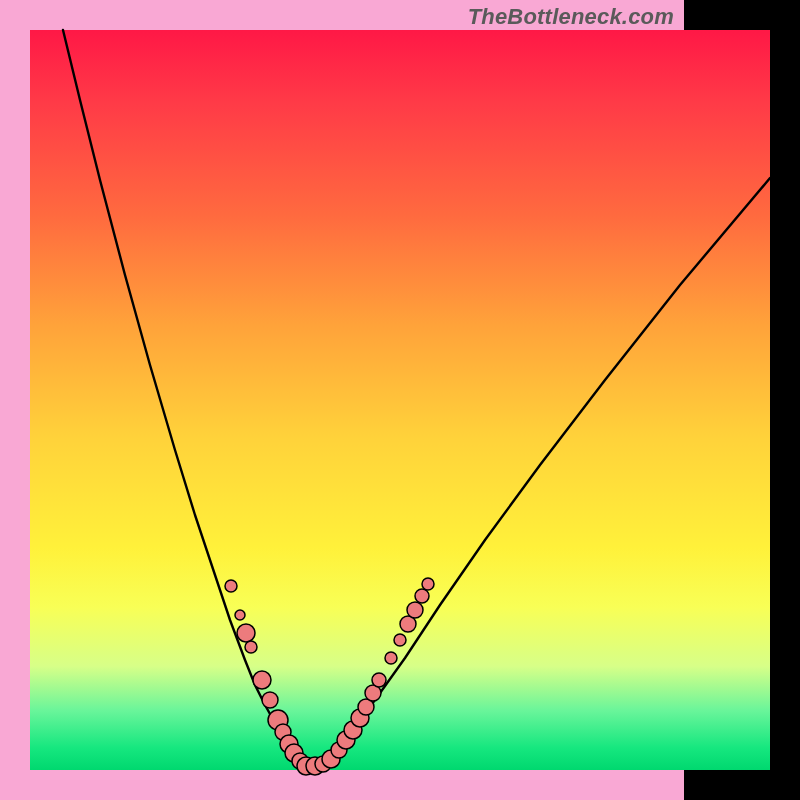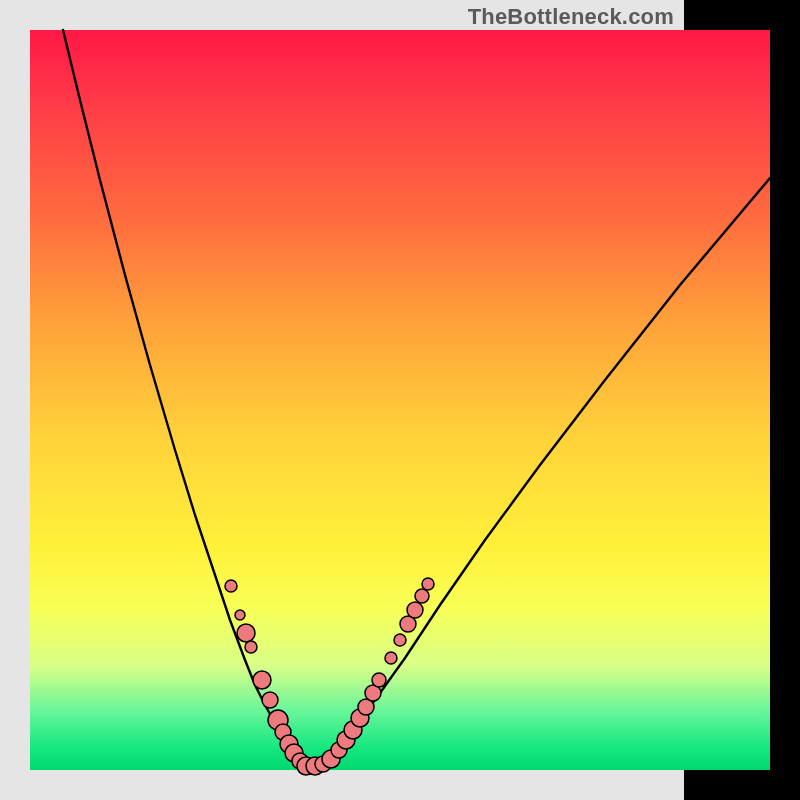--- a/index.html
+++ b/index.html
@@ -10,21 +10,22 @@
     background: #000;
     overflow: hidden;
     font-family: Arial, Helvetica, sans-serif;
   }
   .frame {
     position: absolute;
     left: 0;
     top: 0;
     width: 684px;
     height: 800px;
-    background: #e5e5e5;
+    background: #f9a8d4;
+    font-style: italic;
   }
   .plot {
     position: absolute;
     left: 30px;
     top: 30px;
     width: 740px;
     height: 740px;
     background: linear-gradient(
       to bottom,
       #ff1846 0%,

